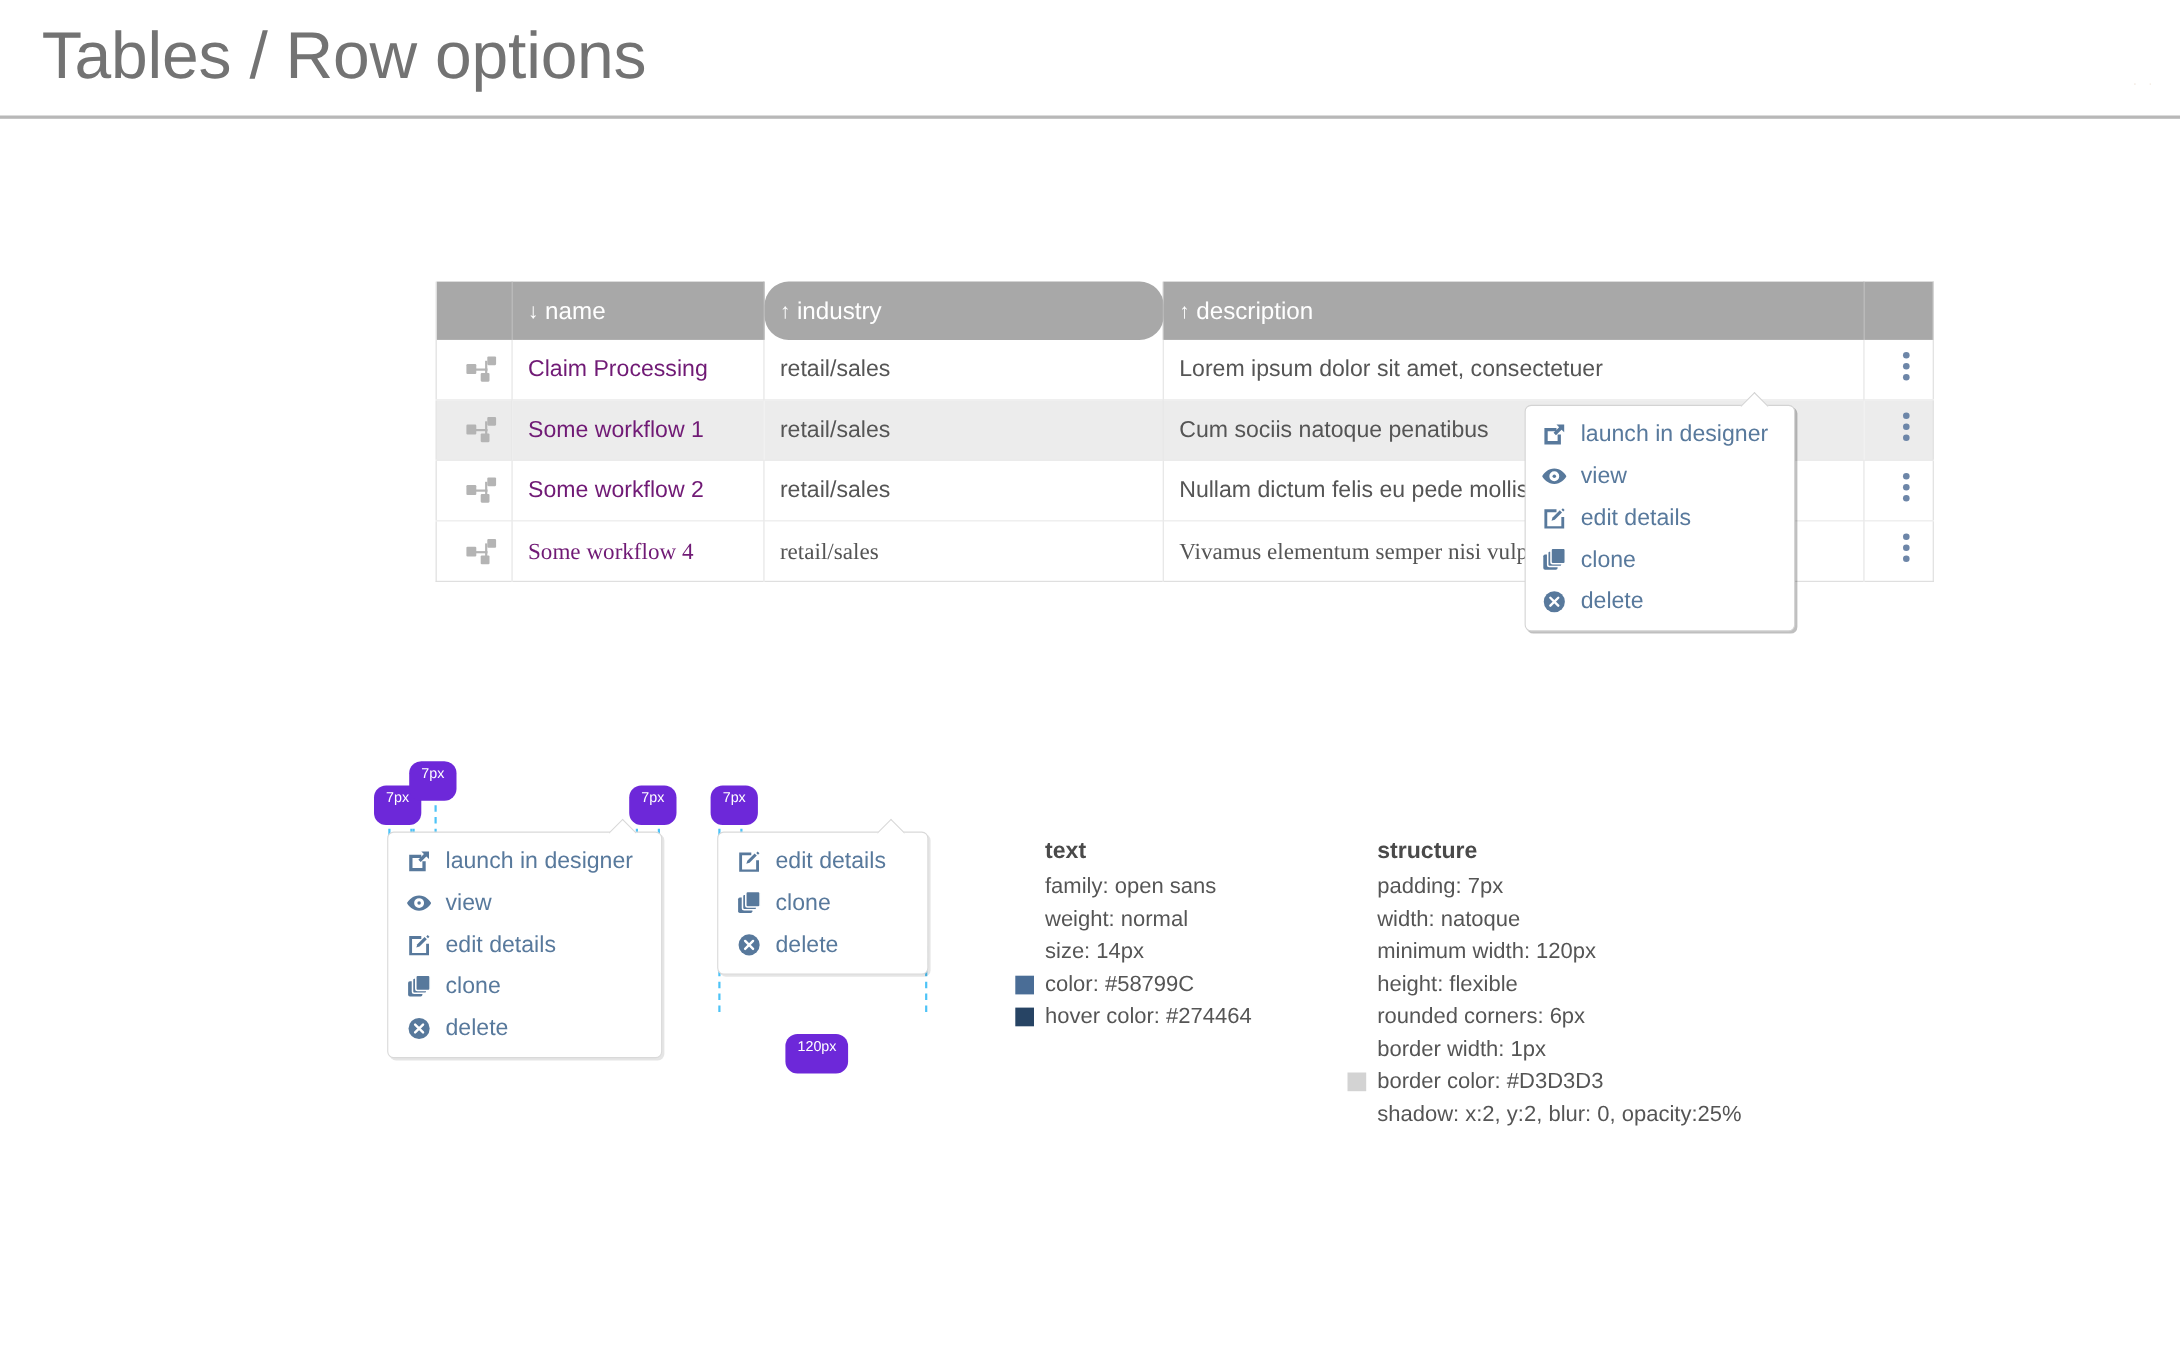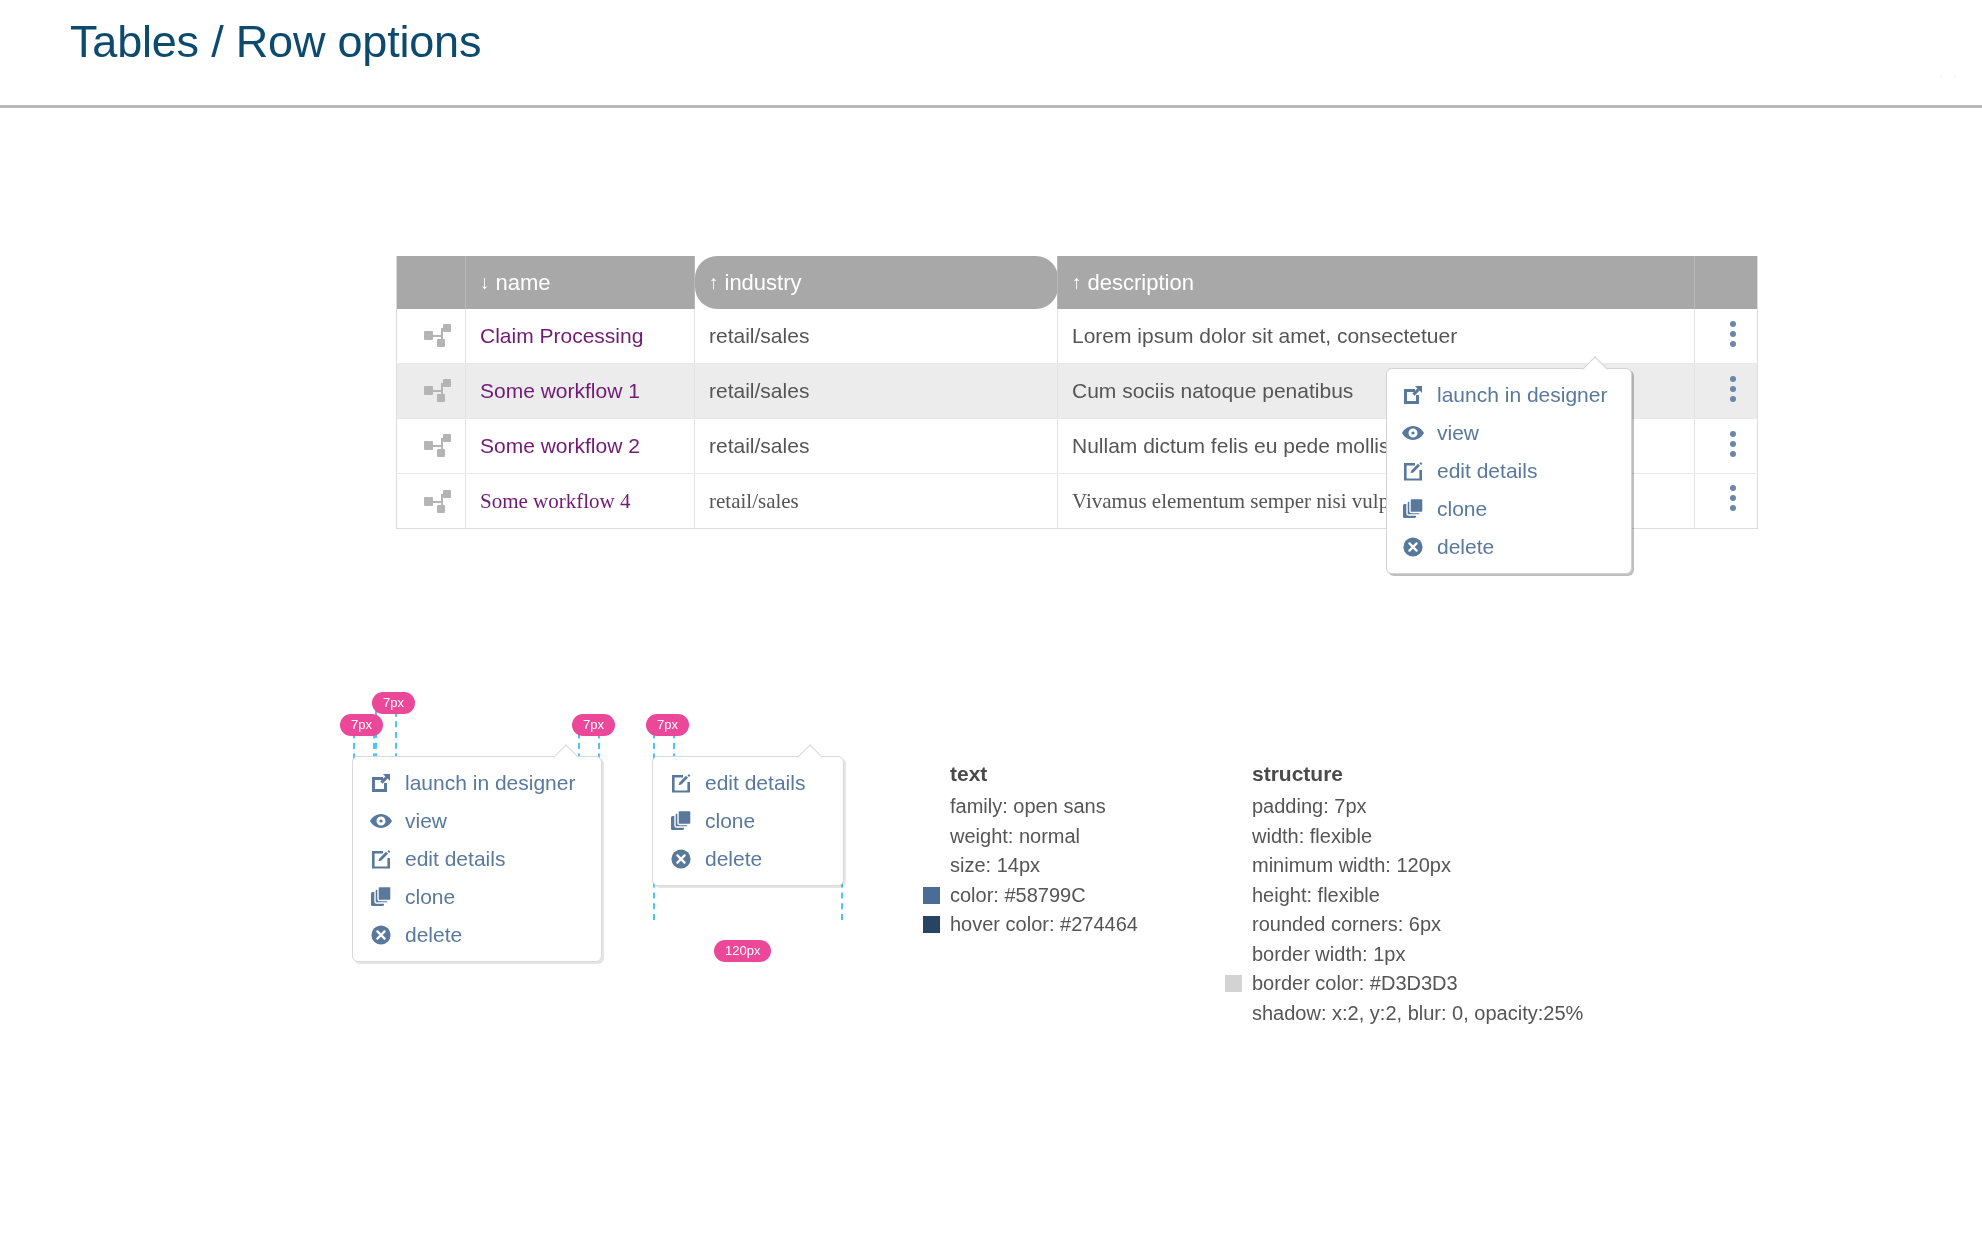--- a/index.html
+++ b/index.html
@@ -23,26 +23,25 @@
     width: 1982px;
     height: 108px;
     border-bottom: 3px solid #b8b8b8;
     box-sizing: border-box;
     background: #ffffff;
   }
   #page-title {
     position: absolute;
     left: 38px;
     top: 16px;
-    font-size: 45px;
+    font-size: 60px;
     font-weight: 400;
-    color: #0c4a6e;
+    color: #737373;
     letter-spacing: -0.2px;
     white-space: nowrap;
-    margin-left: 32px;
   }
   #header-watermark {
     position: absolute;
     right: 22px;
     top: 68px;
     font-size: 13px;
     color: #f0e6dd;
     letter-spacing: 3px;
     opacity: .75;
     white-space: nowrap;
@@ -189,25 +188,25 @@
   .spec-menu .mi { font-size: 21px; padding: 7px 16px; }
 
   
   .guide {
     position: absolute;
     border-left: 2px dashed #4dc3f7;
     z-index: 10;
   }
   .badge {
     position: absolute;
-    background: #ec4899;
+    background: #6d28d9;
     color: #ffffff;
     font-size: 13px;
     line-height: 22px;
-    height: 22px;
+    height: 36px;
     padding: 0 11px;
     border-radius: 11px;
     z-index: 30;
     white-space: nowrap;
     font-family: "Liberation Sans", sans-serif;
   }
 
   
   .spec-col { position: absolute; }
   #spec-text { left: 950px; top: 762px; }
@@ -461,21 +460,21 @@
       <div class="spec-line"><span>size: 14px</span></div>
       <div class="spec-line"><span class="sw" style="background: rgb(74, 109, 150);"></span><span>color: #58799C</span></div>
       <div class="spec-line"><span class="sw" style="background: rgb(39, 68, 100);"></span><span>hover color: #274464</span></div>
     </div>
 </div>
 
 <div class="spec-col" id="spec-structure">
   <div class="spec-head">structure</div>
   <div id="spec-structure-lines">
       <div class="spec-line"><span>padding: 7px</span></div>
-      <div class="spec-line"><span>width: flexible</span></div>
+      <div class="spec-line"><span>width: natoque</span></div>
       <div class="spec-line"><span>minimum width: 120px</span></div>
       <div class="spec-line"><span>height: flexible</span></div>
       <div class="spec-line"><span>rounded corners: 6px</span></div>
       <div class="spec-line"><span>border width: 1px</span></div>
       <div class="spec-line"><span class="sw" style="background: rgb(211, 211, 211);"></span><span>border color: #D3D3D3</span></div>
       <div class="spec-line"><span>shadow:  x:2, y:2, blur: 0, opacity:25%</span></div>
     </div>
 </div>
 
 </body></html>

